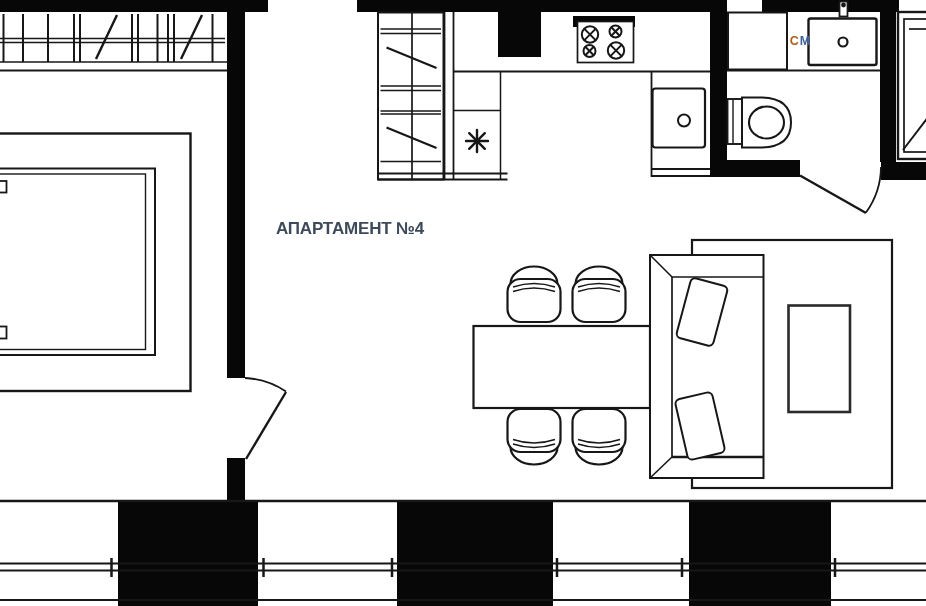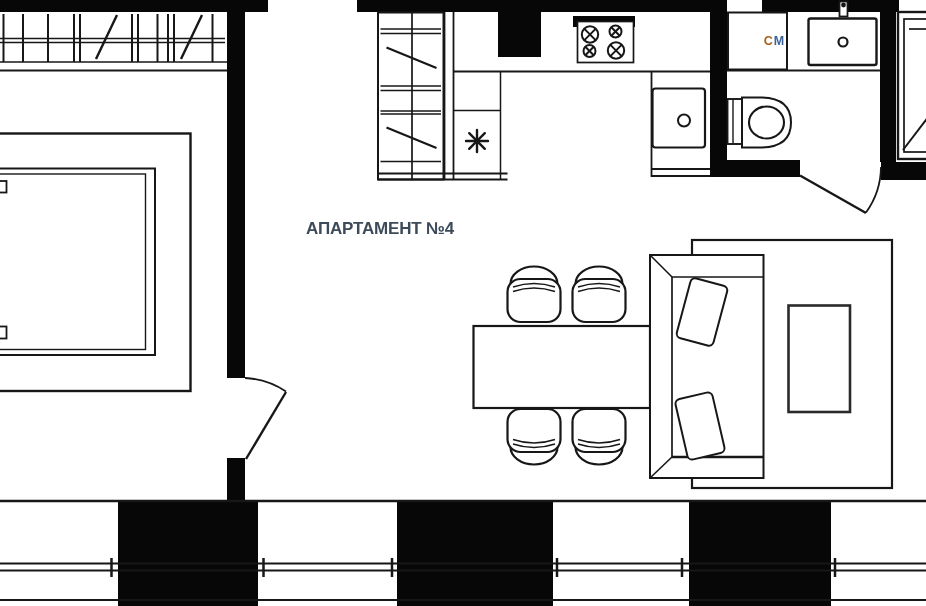--- a/index.html
+++ b/index.html
@@ -3,23 +3,23 @@
 <meta charset="utf-8">
 <style>
   html,body{margin:0;padding:0;background:#ffffff;}
   #stage{position:relative;width:926px;height:606px;background:#ffffff;overflow:hidden;
          font-family:"Liberation Sans",sans-serif;}
   #plan-svg{position:absolute;left:0;top:0;}
   .ln{stroke:#171717;fill:none;}
   .wh{stroke:#171717;fill:#ffffff;}
   .wall{fill:#070707;stroke:none;}
   .lbl{position:absolute;color:#3d4a59;font-weight:700;white-space:nowrap;}
-  #apartment-title{left:276px;top:219px;width:178px;text-align:right;font-size:17px;letter-spacing:-0.2px;}
+  #apartment-title{left:276px;top:219px;width:178px;text-align:left;font-size:17px;letter-spacing:-0.2px;}
   #apartment-area{left:276px;top:254px;width:178px;text-align:center;font-size:17px;letter-spacing:-0.2px;}
-  #wm-label{left:758px;top:34px;width:33px;text-align:center;font-size:12.5px;letter-spacing:1px;}
+  #wm-label{left:784px;top:34px;width:33px;text-align:center;font-size:12.5px;letter-spacing:1px;}
   #wm-label .c1{color:#a8611c;}
   #wm-label .c2{color:#3e639c;}
 </style>
 </head>
 <body>
 
 <div id="stage">
 <svg id="plan-svg" width="926" height="606" viewBox="0 0 926 606">
 
   <g>

